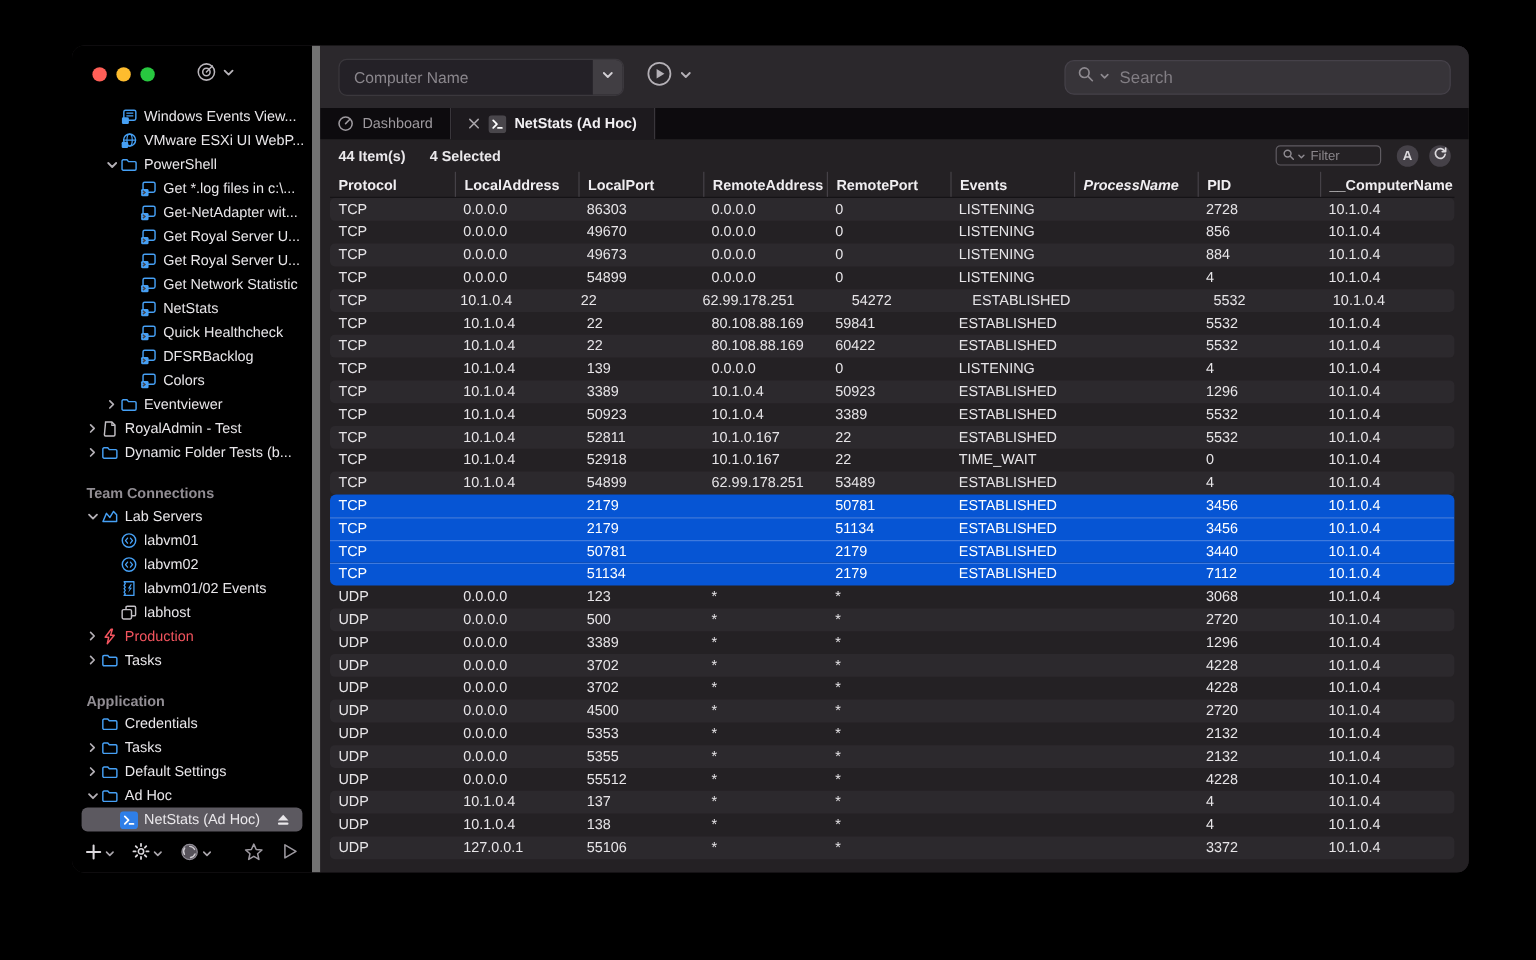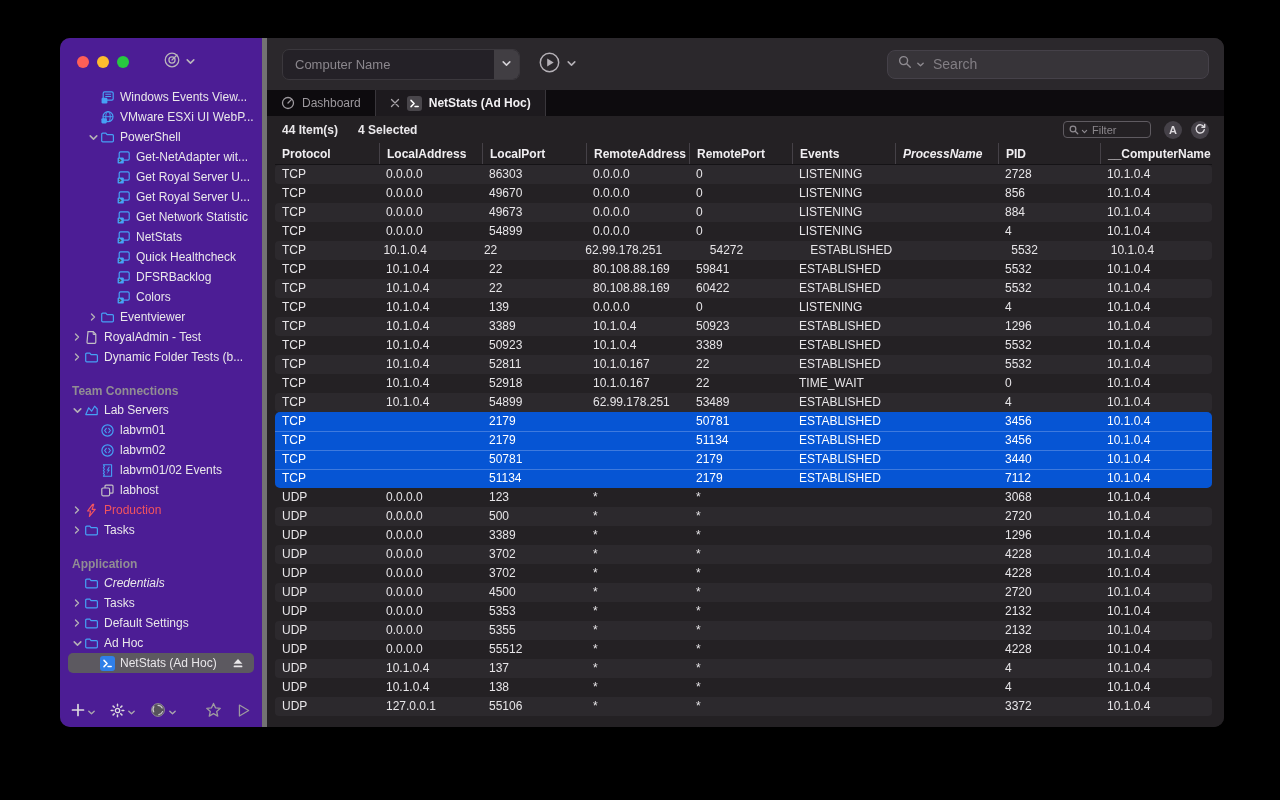--- a/index.html
+++ b/index.html
@@ -3,21 +3,21 @@
 <meta charset="utf-8">
 <style>
   * { margin:0; padding:0; box-sizing:border-box; }
   html,body { width:1280px; height:800px; background:#000; overflow:hidden;
               font-family:"Liberation Sans", sans-serif; }
   .window { position:absolute; left:60px; top:38px; width:1164px; height:689px;
             border-radius:10px; overflow:hidden; display:flex;
             box-shadow:0 20px 60px rgba(0,0,0,.7); background:#242124; }
 
   
-  .sidebar { width:207px; background:#4c1d95; display:flex; flex-direction:column; flex:none; border-right:5px solid #737373; }
+  .sidebar { width:207px; background:#000000; display:flex; flex-direction:column; flex:none; border-right:7px solid #737373; }
   .titlebar { height:48px; flex:none; display:flex; align-items:center; padding:0 17px; }
   .traffic { display:flex; gap:8px; }
   .light { width:12px; height:12px; border-radius:50%; }
   .tb-connect { margin-left:34px; display:flex; align-items:center; gap:4px; color:#b9b5bb; }
   .tree { flex:1; overflow:hidden; padding-top:1px; }
   .tree-item { height:20px; display:flex; align-items:center; color:#e9e7ea; font-size:12px; white-space:nowrap; }
   .tree-item .chev { width:14px; flex:none; display:flex; align-items:center; justify-content:center; color:#b4b0b6; }
   .tree-item .ticon { width:15px; height:15px; flex:none; margin-right:5px; display:flex; align-items:center; justify-content:center; }
   .tree-section { height:20px; display:flex; align-items:flex-end; padding-left:12px; padding-bottom:2px;
                   color:#918d93; font-size:12px; font-weight:700; }
@@ -133,32 +133,32 @@
         </div>
         <div class="tree-item" style="padding-left: 42px;">
           <span class="chev"></span>
           <span class="ticon">
             <svg width="15" height="15" viewBox="0 0 15 15">
               <rect x="3.2" y="1.8" width="10" height="8.4" rx="1.4" fill="none" stroke="#46a0f5" stroke-width="1.2"></rect>
               <rect x="1.6" y="7.4" width="6.2" height="6.2" rx="1.2" fill="#46a0f5"></rect>
               <path d="M3.1 9 l1.7 1.4 -1.7 1.4" fill="none" stroke="#474349" stroke-width="1.2"></path>
             </svg>
           </span>
-          <span>Get-NetAdapter wit...</span>
+          <span>Get *.log files in c:\...</span>
         </div>
         <div class="tree-item" style="padding-left: 42px;">
           <span class="chev"></span>
           <span class="ticon">
             <svg width="15" height="15" viewBox="0 0 15 15">
               <rect x="3.2" y="1.8" width="10" height="8.4" rx="1.4" fill="none" stroke="#46a0f5" stroke-width="1.2"></rect>
               <rect x="1.6" y="7.4" width="6.2" height="6.2" rx="1.2" fill="#46a0f5"></rect>
               <path d="M3.1 9 l1.7 1.4 -1.7 1.4" fill="none" stroke="#474349" stroke-width="1.2"></path>
             </svg>
           </span>
-          <span>Get Royal Server U...</span>
+          <span>Get-NetAdapter wit...</span>
         </div>
         <div class="tree-item" style="padding-left: 42px;">
           <span class="chev"></span>
           <span class="ticon">
             <svg width="15" height="15" viewBox="0 0 15 15">
               <rect x="3.2" y="1.8" width="10" height="8.4" rx="1.4" fill="none" stroke="#46a0f5" stroke-width="1.2"></rect>
               <rect x="1.6" y="7.4" width="6.2" height="6.2" rx="1.2" fill="#46a0f5"></rect>
               <path d="M3.1 9 l1.7 1.4 -1.7 1.4" fill="none" stroke="#474349" stroke-width="1.2"></path>
             </svg>
           </span>
@@ -166,64 +166,75 @@
         </div>
         <div class="tree-item" style="padding-left: 42px;">
           <span class="chev"></span>
           <span class="ticon">
             <svg width="15" height="15" viewBox="0 0 15 15">
               <rect x="3.2" y="1.8" width="10" height="8.4" rx="1.4" fill="none" stroke="#46a0f5" stroke-width="1.2"></rect>
               <rect x="1.6" y="7.4" width="6.2" height="6.2" rx="1.2" fill="#46a0f5"></rect>
               <path d="M3.1 9 l1.7 1.4 -1.7 1.4" fill="none" stroke="#474349" stroke-width="1.2"></path>
             </svg>
           </span>
-          <span>Get Network Statistic</span>
+          <span>Get Royal Server U...</span>
         </div>
         <div class="tree-item" style="padding-left: 42px;">
           <span class="chev"></span>
           <span class="ticon">
             <svg width="15" height="15" viewBox="0 0 15 15">
               <rect x="3.2" y="1.8" width="10" height="8.4" rx="1.4" fill="none" stroke="#46a0f5" stroke-width="1.2"></rect>
               <rect x="1.6" y="7.4" width="6.2" height="6.2" rx="1.2" fill="#46a0f5"></rect>
               <path d="M3.1 9 l1.7 1.4 -1.7 1.4" fill="none" stroke="#474349" stroke-width="1.2"></path>
             </svg>
           </span>
-          <span>NetStats</span>
+          <span>Get Network Statistic</span>
         </div>
         <div class="tree-item" style="padding-left: 42px;">
           <span class="chev"></span>
           <span class="ticon">
             <svg width="15" height="15" viewBox="0 0 15 15">
               <rect x="3.2" y="1.8" width="10" height="8.4" rx="1.4" fill="none" stroke="#46a0f5" stroke-width="1.2"></rect>
               <rect x="1.6" y="7.4" width="6.2" height="6.2" rx="1.2" fill="#46a0f5"></rect>
               <path d="M3.1 9 l1.7 1.4 -1.7 1.4" fill="none" stroke="#474349" stroke-width="1.2"></path>
             </svg>
           </span>
-          <span>Quick Healthcheck</span>
+          <span>NetStats</span>
         </div>
         <div class="tree-item" style="padding-left: 42px;">
           <span class="chev"></span>
           <span class="ticon">
             <svg width="15" height="15" viewBox="0 0 15 15">
               <rect x="3.2" y="1.8" width="10" height="8.4" rx="1.4" fill="none" stroke="#46a0f5" stroke-width="1.2"></rect>
               <rect x="1.6" y="7.4" width="6.2" height="6.2" rx="1.2" fill="#46a0f5"></rect>
               <path d="M3.1 9 l1.7 1.4 -1.7 1.4" fill="none" stroke="#474349" stroke-width="1.2"></path>
             </svg>
           </span>
-          <span>DFSRBacklog</span>
+          <span>Quick Healthcheck</span>
         </div>
         <div class="tree-item" style="padding-left: 42px;">
           <span class="chev"></span>
           <span class="ticon">
             <svg width="15" height="15" viewBox="0 0 15 15">
               <rect x="3.2" y="1.8" width="10" height="8.4" rx="1.4" fill="none" stroke="#46a0f5" stroke-width="1.2"></rect>
               <rect x="1.6" y="7.4" width="6.2" height="6.2" rx="1.2" fill="#46a0f5"></rect>
               <path d="M3.1 9 l1.7 1.4 -1.7 1.4" fill="none" stroke="#474349" stroke-width="1.2"></path>
             </svg>
           </span>
+          <span>DFSRBacklog</span>
+        </div>
+        <div class="tree-item" style="padding-left: 42px;">
+          <span class="chev"></span>
+          <span class="ticon">
+            <svg width="15" height="15" viewBox="0 0 15 15">
+              <rect x="3.2" y="1.8" width="10" height="8.4" rx="1.4" fill="none" stroke="#46a0f5" stroke-width="1.2"></rect>
+              <rect x="1.6" y="7.4" width="6.2" height="6.2" rx="1.2" fill="#46a0f5"></rect>
+              <path d="M3.1 9 l1.7 1.4 -1.7 1.4" fill="none" stroke="#474349" stroke-width="1.2"></path>
+            </svg>
+          </span>
           <span>Colors</span>
         </div>
         <div class="tree-item" style="padding-left: 26px;">
           <span class="chev">
             <svg width="10" height="10" viewBox="0 0 10 10">
               <path d="M3.5 2 L6.5 5 L3.5 8" fill="none" stroke="currentColor" stroke-width="1.4" stroke-linecap="round" stroke-linejoin="round"></path>
             </svg>
           </span>
           <span class="ticon">
             <svg width="15" height="15" viewBox="0 0 15 15">
@@ -333,21 +344,21 @@
             </svg>
           </span>
           <span class="ticon">
             <svg width="15" height="15" viewBox="0 0 15 15">
               <path d="M1.7 4.2 a1 1 0 0 1 1-1 h3.1 l1.3 1.5 h5.3 a1 1 0 0 1 1 1 v5.1 a1 1 0 0 1 -1 1 h-9.7 a1 1 0 0 1 -1-1 z" fill="none" stroke="#46a0f5" stroke-width="1.2"></path>
             </svg>
           </span>
           <span>Tasks</span>
         </div>
         <div class="tree-section" style="margin-top: 13px;">Application</div>
-        <div class="tree-item" style="padding-left: 10px; font-style: italic;">
+        <div class="tree-item" style="padding-left: 10px;">
           <span class="chev"></span>
           <span class="ticon">
             <svg width="15" height="15" viewBox="0 0 15 15">
               <path d="M1.7 4.2 a1 1 0 0 1 1-1 h3.1 l1.3 1.5 h5.3 a1 1 0 0 1 1 1 v5.1 a1 1 0 0 1 -1 1 h-9.7 a1 1 0 0 1 -1-1 z" fill="none" stroke="#46a0f5" stroke-width="1.2"></path>
             </svg>
           </span>
           <span>Credentials</span>
         </div>
         <div class="tree-item" style="padding-left: 10px;">
           <span class="chev">

